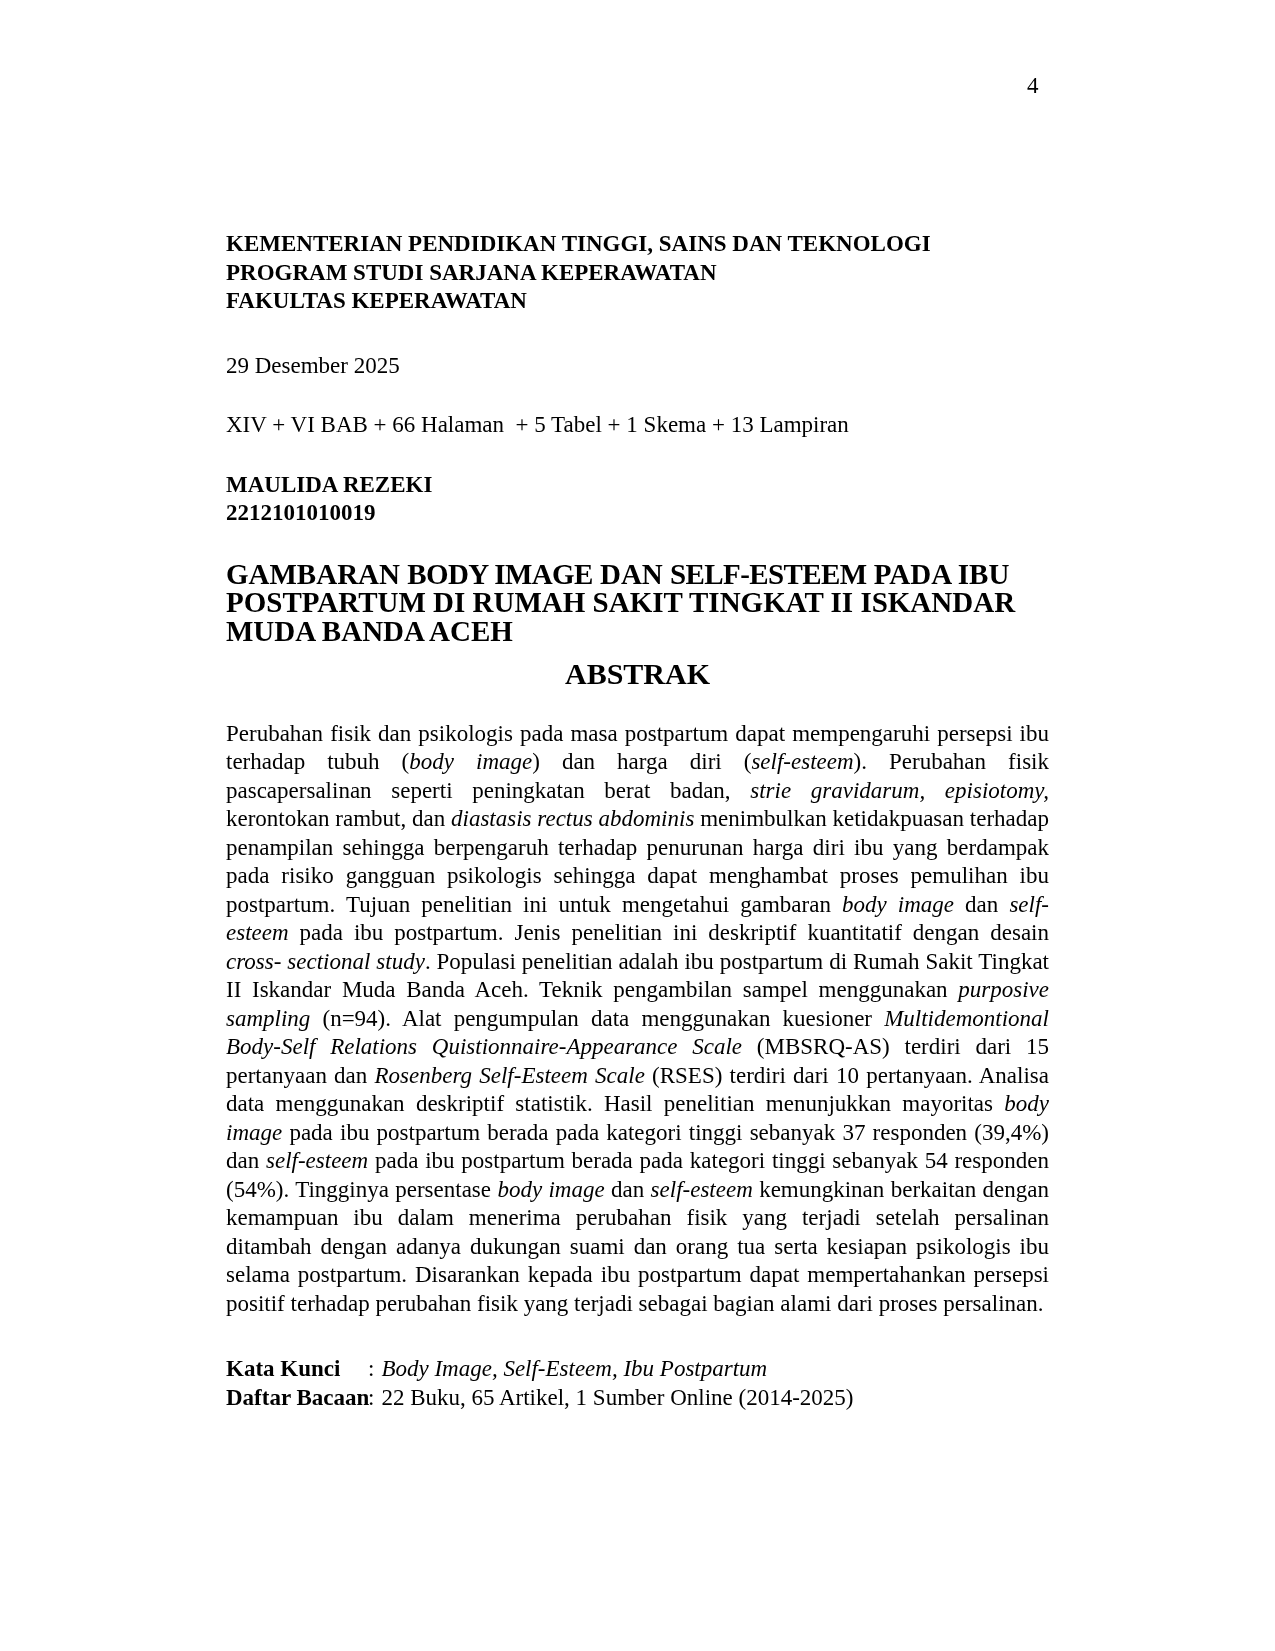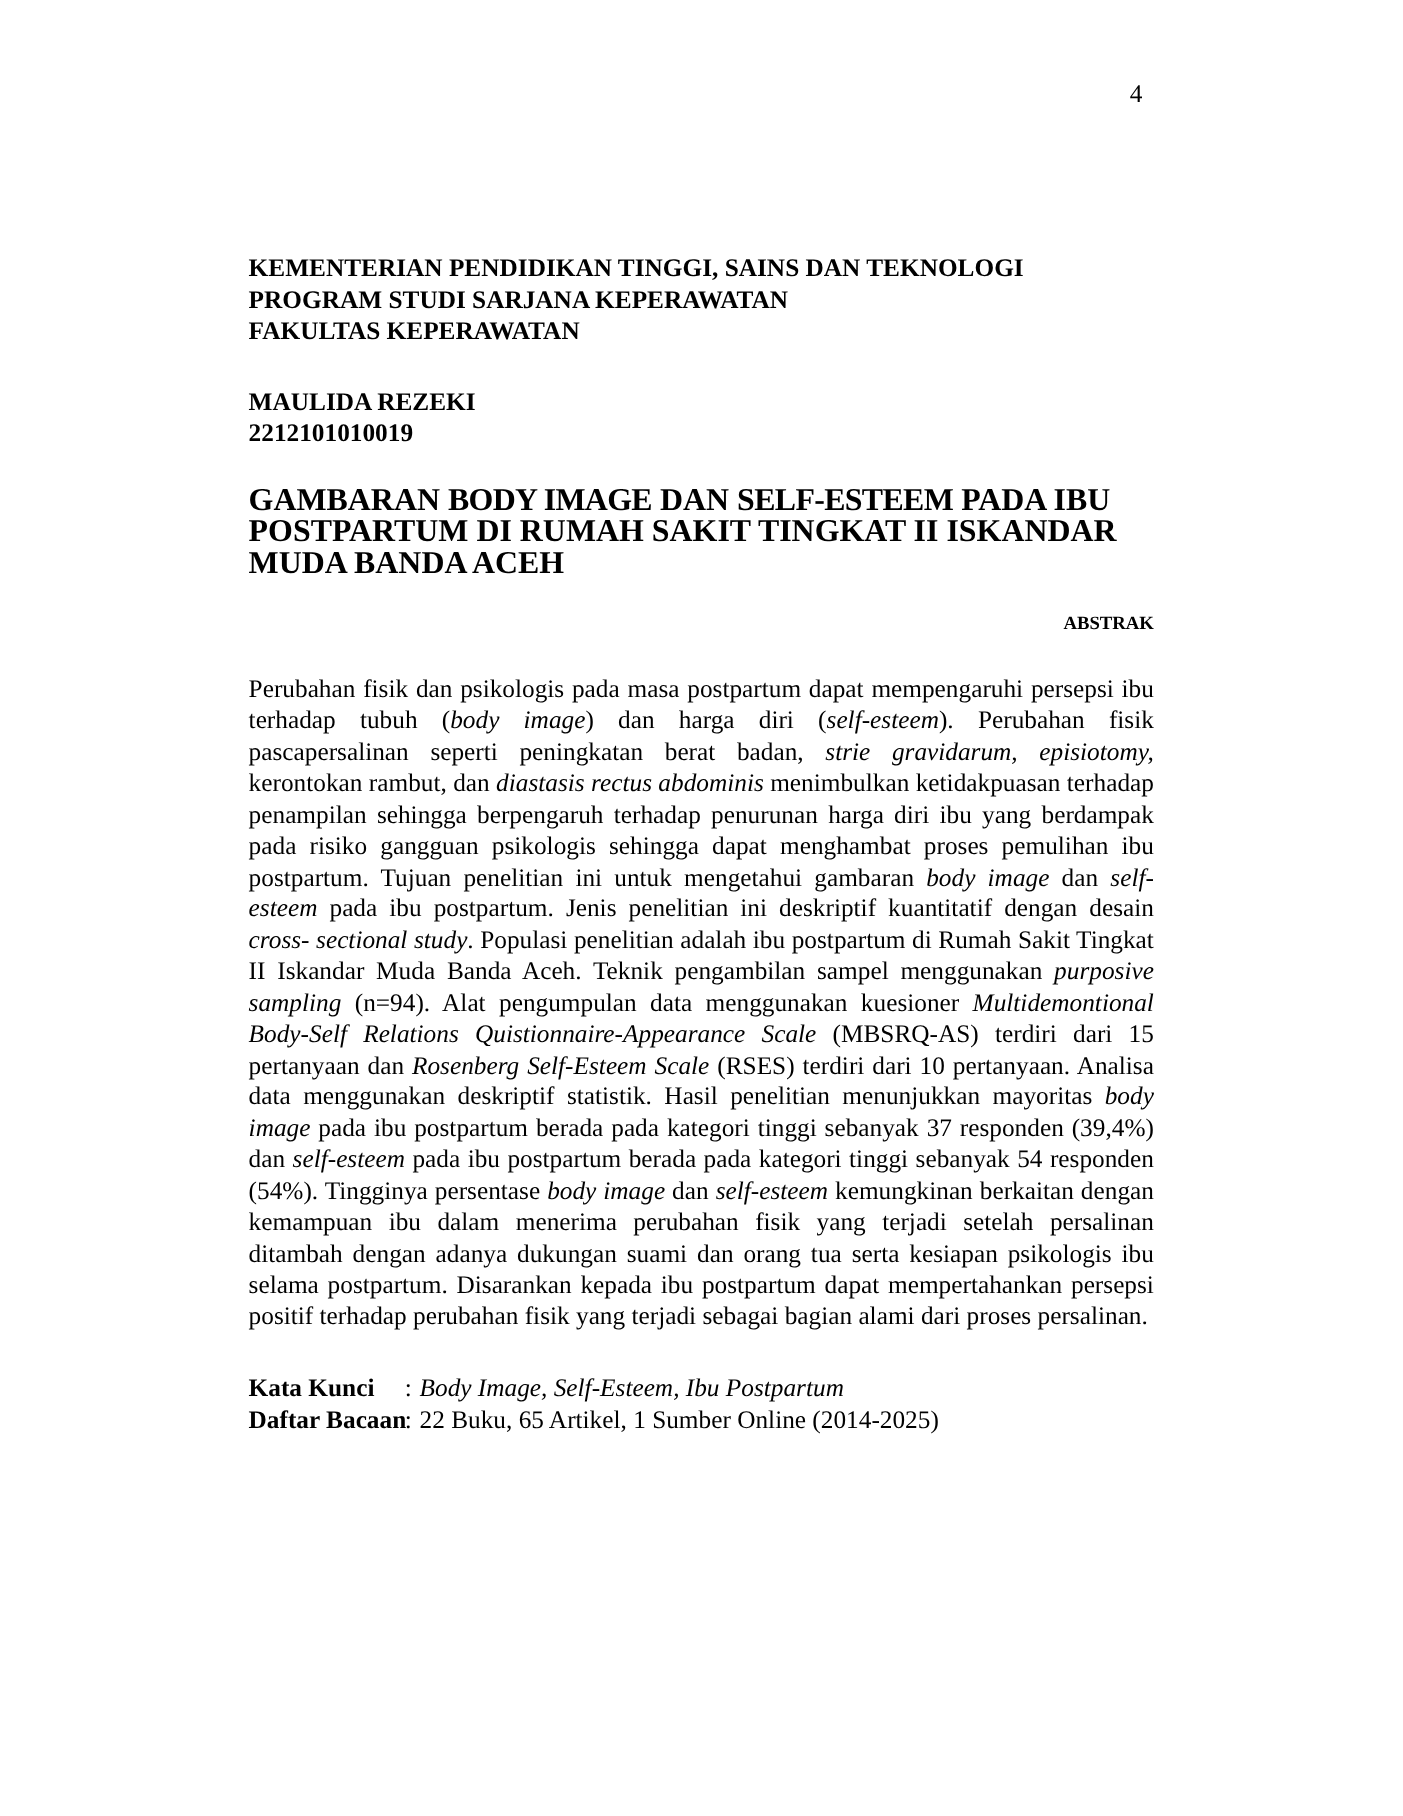--- a/index.html
+++ b/index.html
@@ -34,24 +34,24 @@
   .collation { margin-top: 31px; white-space: pre-wrap; }
   .author-block { margin-top: 31px; }
   .title {
     margin-top: 32px;
     font-size: 29px;
     font-weight: bold;
     line-height: 28.5px;
     text-align: left;
   }
   .abstract-heading {
-    margin-top: 27px;
-    font-size: 17px;
+    margin-top: 15px;
+    font-size: 30px;
     font-weight: bold;
-    text-align: right;
+    text-align: center;
     line-height: 28.5px;
   }
   .abstract {
     margin-top: 31px;
     text-align: justify;
   }
   .seg-italic { font-style: italic; }
   .seg-emph { letter-spacing: -0.6px; }
   .footer-block { margin-top: 37px; }
   .kv-row { white-space: nowrap; }
@@ -68,22 +68,24 @@
 
   <div class="content">
 
     <div class="header-block">
       <div class="hline">KEMENTERIAN PENDIDIKAN TINGGI, SAINS DAN TEKNOLOGI</div>
       <div class="hline">PROGRAM STUDI SARJANA KEPERAWATAN</div>
       <div class="hline">FAKULTAS KEPERAWATAN</div>
     </div>
 
     <div class="type-block">
+      <div>29 Desember 2025</div>
     </div>
 
+    <div class="collation">XIV + VI BAB + 66 Halaman  + 5 Tabel + 1 Skema + 13 Lampiran</div>
 
     <div class="author-block">
       <div class="bold">MAULIDA REZEKI</div>
       <div class="bold">2212101010019</div>
     </div>
 
     <div class="title"><span>GAMBARAN </span><span class="seg-emph">BODY IMAGE</span><span> DAN </span><span class="seg-emph">SELF-ESTEEM</span><span> PADA IBU POSTPARTUM DI RUMAH SAKIT TINGKAT II ISKANDAR MUDA BANDA ACEH</span></div>
 
     <div class="abstract-heading">ABSTRAK</div>
 

